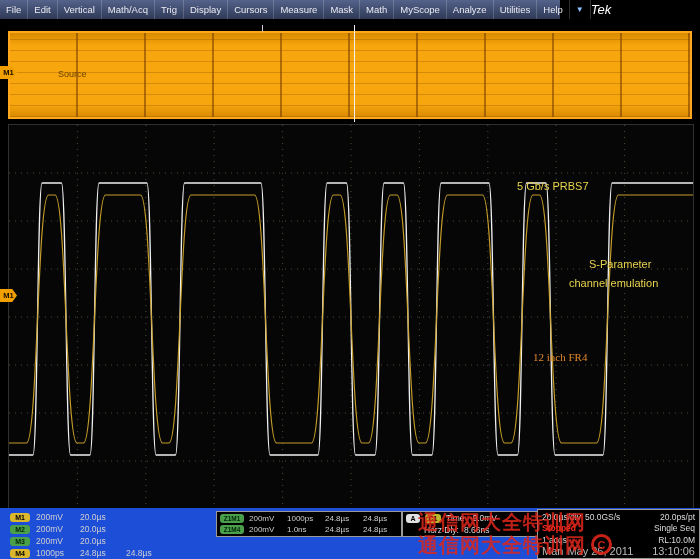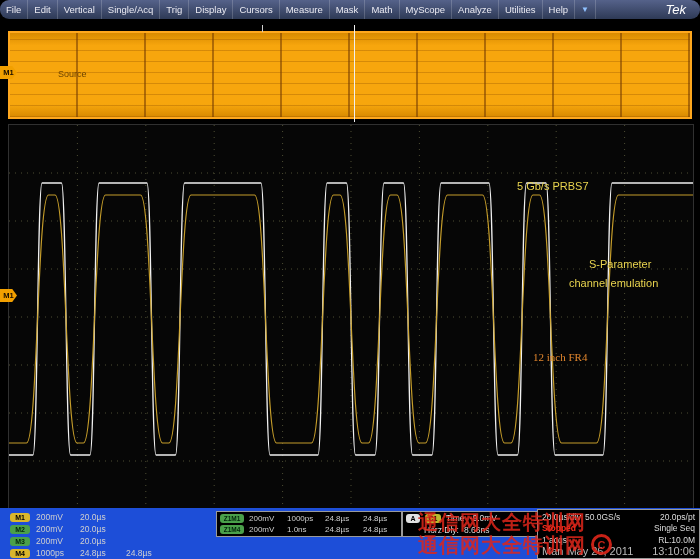--- a/index.html
+++ b/index.html
@@ -2,23 +2,23 @@
 <html><head>
 <meta charset="utf-8">
 <style>
   html,body{margin:0;padding:0;}
   body{
     width:700px;height:559px;position:relative;overflow:hidden;
     background:#000;font-family:"Liberation Sans", sans-serif;
     -webkit-font-smoothing:antialiased;
   }
   
-  .menu-bar{position:absolute;top:0;left:0;width:700px;height:19px;
+  .menu-bar{position:absolute;top:0;left:0;width:560px;height:19px;
     background:linear-gradient(#55628a,#2e3a56);display:flex;align-items:stretch;
-    font-size:9.5px;color:#eaeaf2;border-radius:9px;}
+    font-size:9.5px;color:#eaeaf2;}
   .mi{display:flex;align-items:center;padding:0 6px;border-right:1px solid rgba(255,255,255,.18);cursor:default;white-space:nowrap;}
   .mi-drop{display:flex;align-items:center;padding:0 6px;border-right:1px solid rgba(255,255,255,.18);}
   .tri{color:#8fc1ff;font-size:8px;}
   .tek{margin-left:auto;display:flex;align-items:center;padding-right:14px;font-size:13px;font-weight:normal;font-style:italic;color:#fff;}
   
   .overview-frame{position:absolute;left:8px;top:31px;width:680px;height:84px;
     border:2px solid #ffa81e;
     background:
       repeating-linear-gradient(90deg, rgba(120,60,0,0) 0 66px, rgba(115,58,0,.55) 66px 68px),
       repeating-linear-gradient(0deg, rgba(150,85,0,.35) 0 1px, transparent 1px 11px),
@@ -73,21 +73,21 @@
     border-radius:50%;color:rgba(222,38,26,.9);font-size:11px;font-weight:bold;display:flex;
     align-items:center;justify-content:center;z-index:51;pointer-events:none;}
 </style>
 </head>
 <body>
 
 <div class="menu-bar">
   <span class="mi">File</span>
   <span class="mi">Edit</span>
   <span class="mi">Vertical</span>
-  <span class="mi">Single/Acq</span>
+  <span class="mi">Math/Acq</span>
   <span class="mi">Trig</span>
   <span class="mi">Display</span>
   <span class="mi">Cursors</span>
   <span class="mi">Measure</span>
   <span class="mi">Mask</span>
   <span class="mi">Math</span>
   <span class="mi">MyScope</span>
   <span class="mi">Analyze</span>
   <span class="mi">Utilities</span>
   <span class="mi">Help</span>

